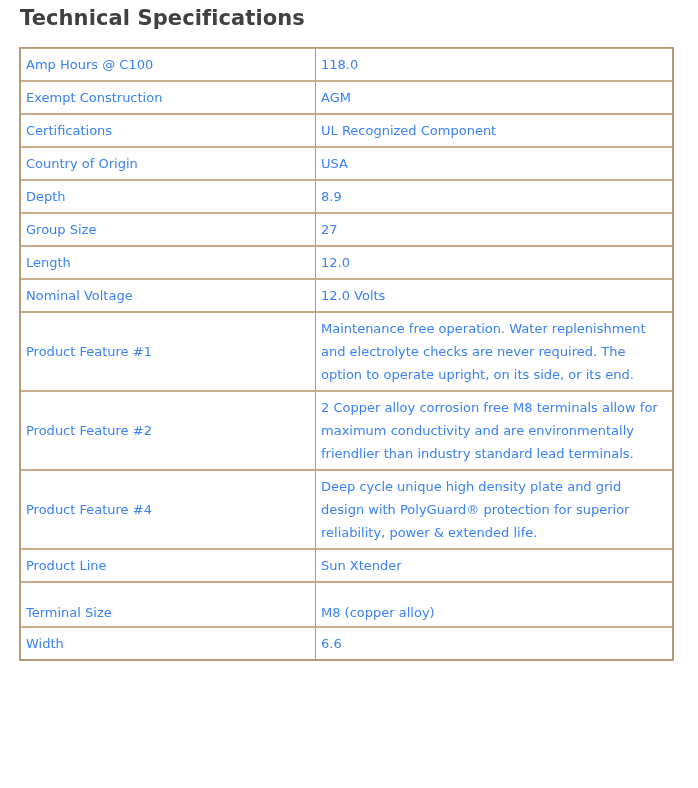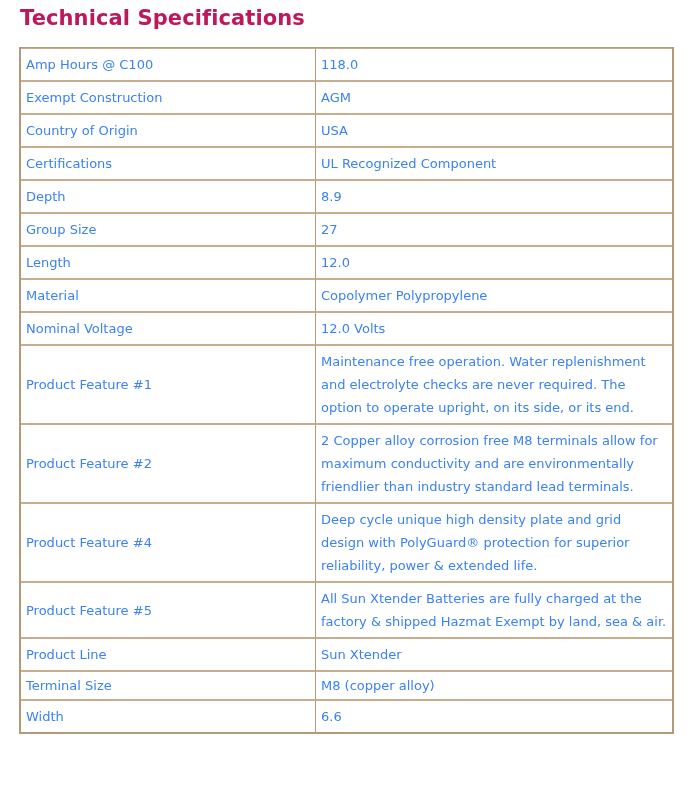--- a/index.html
+++ b/index.html
@@ -1,85 +1,77 @@
 <!DOCTYPE html>
 <html><head>
 <meta charset="utf-8">
 <style>
   html, body { margin: 0; padding: 0; background: #ffffff; }
   body { width: 698px; height: 788px; overflow: hidden; font-family: "DejaVu Sans", sans-serif; color: #111; }
-  .title { position: absolute; left: 20px; top: 6px; font-size: 21px; font-weight: bold; font-family: "DejaVu Sans", sans-serif; color: #be185d; letter-spacing: 0.1px; margin: 0; }
+  .title { position: absolute; left: 20px; top: 6px; font-size: 21px; font-weight: bold; font-family: "DejaVu Sans", sans-serif; color: #404040; letter-spacing: 0.1px; margin: 0; }
   table.specs { position: absolute; left: 19px; top: 47px; width: 655px; border-collapse: separate; border-spacing: 0; border: 1px solid #b59a7a; border-right: 2px solid #b59a7a; border-bottom: 2px solid #b59a7a; border-left: 2px solid #b59a7a; }
   table.specs td { border-right: 1px solid #b59a7a; border-bottom: 2px solid #c8ad8e; padding: 4px 5px; font-size: 13px; line-height: 23px; vertical-align: middle; font-family: "DejaVu Sans", sans-serif; color: #3b82f6; }
   table.specs tr:first-child td { border-top: 1px solid #c8ad8e; }
   table.specs tr:last-child td { border-bottom: none; }
   table.specs td.label { width: 284px; }
   table.specs td.value { border-right: none; }
-  table.specs tr.compact td { padding-top: 2px; padding-bottom: 2px; }
+  table.specs tr.compact td { padding-top: 18px; padding-bottom: 2px; }
 </style>
 </head>
 <body>
 
 <h1 class="title">Technical Specifications</h1>
 
 <table class="specs">
   <tbody>
     <tr>
         <td class="label">Amp Hours @ C100</td>
         <td class="value">118.0</td>
       </tr>
     <tr>
         <td class="label">Exempt Construction</td>
         <td class="value">AGM</td>
       </tr>
     <tr>
+        <td class="label">Certifications</td>
+        <td class="value">UL Recognized Component</td>
+      </tr>
+    <tr>
         <td class="label">Country of Origin</td>
         <td class="value">USA</td>
-      </tr>
-    <tr>
-        <td class="label">Certifications</td>
-        <td class="value">UL Recognized Component</td>
       </tr>
     <tr>
         <td class="label">Depth</td>
         <td class="value">8.9</td>
       </tr>
     <tr>
         <td class="label">Group Size</td>
         <td class="value">27</td>
       </tr>
     <tr>
         <td class="label">Length</td>
         <td class="value">12.0</td>
-      </tr>
-    <tr>
-        <td class="label">Material</td>
-        <td class="value">Copolymer Polypropylene</td>
       </tr>
     <tr>
         <td class="label">Nominal Voltage</td>
         <td class="value">12.0 Volts</td>
       </tr>
     <tr>
         <td class="label">Product Feature #1</td>
         <td class="value">Maintenance free operation. Water replenishment and electrolyte checks are never required. The option to operate upright, on its side, or its end.</td>
       </tr>
     <tr>
         <td class="label">Product Feature #2</td>
         <td class="value">2 Copper alloy corrosion free M8 terminals allow for maximum conductivity and are environmentally friendlier than industry standard lead terminals.</td>
       </tr>
     <tr>
         <td class="label">Product Feature #4</td>
         <td class="value">Deep cycle unique high density plate and grid design with PolyGuard® protection for superior reliability, power &amp; extended life.</td>
       </tr>
     <tr>
-        <td class="label">Product Feature #5</td>
-        <td class="value">All Sun Xtender Batteries are fully charged at the factory &amp; shipped Hazmat Exempt by land, sea &amp; air.</td>
-      </tr>
-    <tr>
         <td class="label">Product Line</td>
         <td class="value">Sun Xtender</td>
       </tr>
     <tr class="compact">
         <td class="label">Terminal Size</td>
         <td class="value">M8 (copper alloy)</td>
       </tr>
     <tr>
         <td class="label">Width</td>
         <td class="value">6.6</td>

